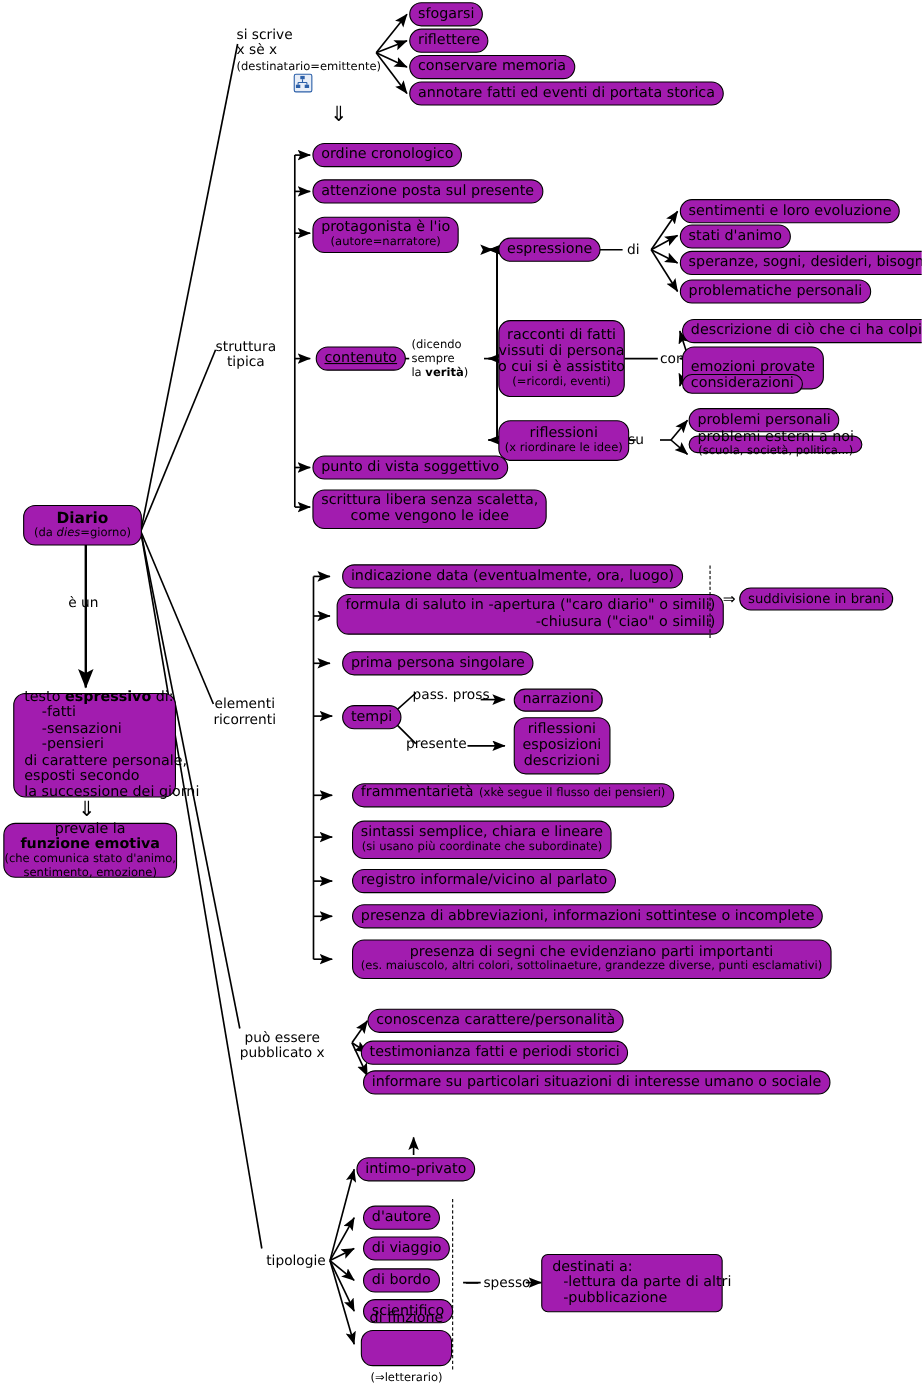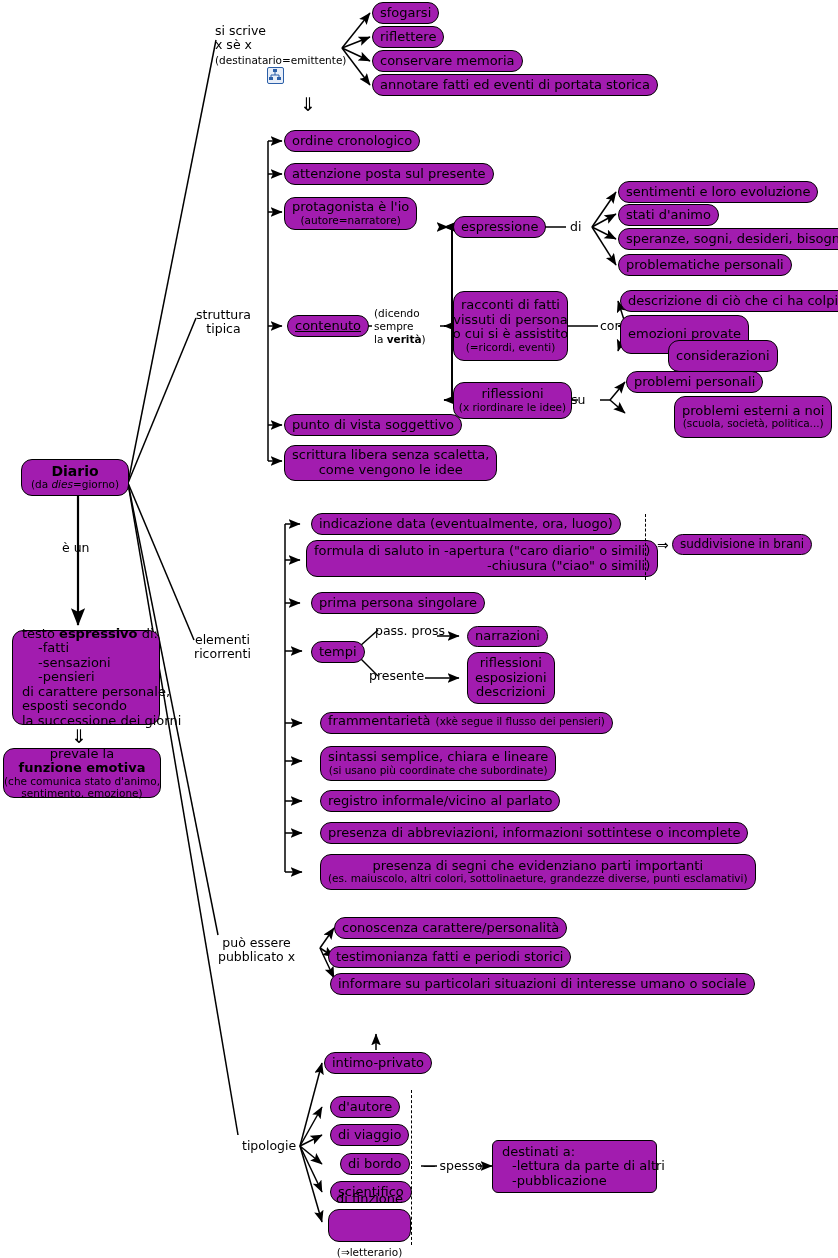--- a/index.html
+++ b/index.html
@@ -283,34 +283,34 @@
     <span class="sub">(=ricordi, eventi)</span>
   </div>
   <div class="lbl" style="left:600px;top:319px;">con</div>
 
   <div class="node" style="left:620px;top:290px;height:22px;">
     <span class="main">descrizione di ciò che ci ha colpito</span>
   </div>
   <div class="node" style="left:620px;top:315px;height:39px;">
     <span class="main">emozioni provate</span>
   </div>
-  <div class="node" style="left:620px;top:340px;height:32px;margin-left:48px;">
+  <div class="node" style="left:620px;top:340px;height:18px;">
     <span class="main">considerazioni</span>
   </div>
 
   <div class="node" style="left:453px;top:382px;width:119px;height:37px;">
     <span class="main">riflessioni</span>
     <span class="sub">(x riordinare le idee)</span>
   </div>
   <div class="lbl" style="left:571px;top:393px;">su</div>
 
   <div class="node" style="left:626px;top:371px;height:22px;">
     <span class="main">problemi personali</span>
   </div>
-  <div class="node" style="left:626px;top:396px;height:42px;margin-left:48px;">
+  <div class="node" style="left:626px;top:396px;height:16px;">
     <span class="main">problemi esterni a noi</span>
     <span class="sub">(scuola, società, politica...)</span>
   </div>
 
   <div class="node" style="left:21px;top:459px;width:108px;height:37px;">
     <span class="main" style="font-weight:bold;font-size:14px;">Diario</span>
     <span class="sub"><span>(da </span><i>dies</i><span>=giorno)</span></span>
   </div>
 
   <div class="lbl" style="left:62px;top:541px;">è un</div>
@@ -406,21 +406,21 @@
 
   <div class="node" style="left:324px;top:1052px;height:22px;">
     <span class="main">intimo-privato</span>
   </div>
   <div class="node" style="left:330px;top:1096px;height:22px;">
     <span class="main">d'autore</span>
   </div>
   <div class="node" style="left:330px;top:1124px;height:22px;">
     <span class="main">di viaggio</span>
   </div>
-  <div class="node" style="left:340px;top:1153px;height:22px;">
+  <div class="node" style="left:330px;top:1153px;height:22px;">
     <span class="main">di bordo</span>
   </div>
   <div class="node" style="left:330px;top:1181px;height:22px;">
     <span class="main">scientifico</span>
   </div>
   <div class="node" style="left:328px;top:1209px;height:33px;gap:40px;">
     <span class="main">di finzione</span>
     <span class="sub">(⇒letterario)</span>
   </div>
 

